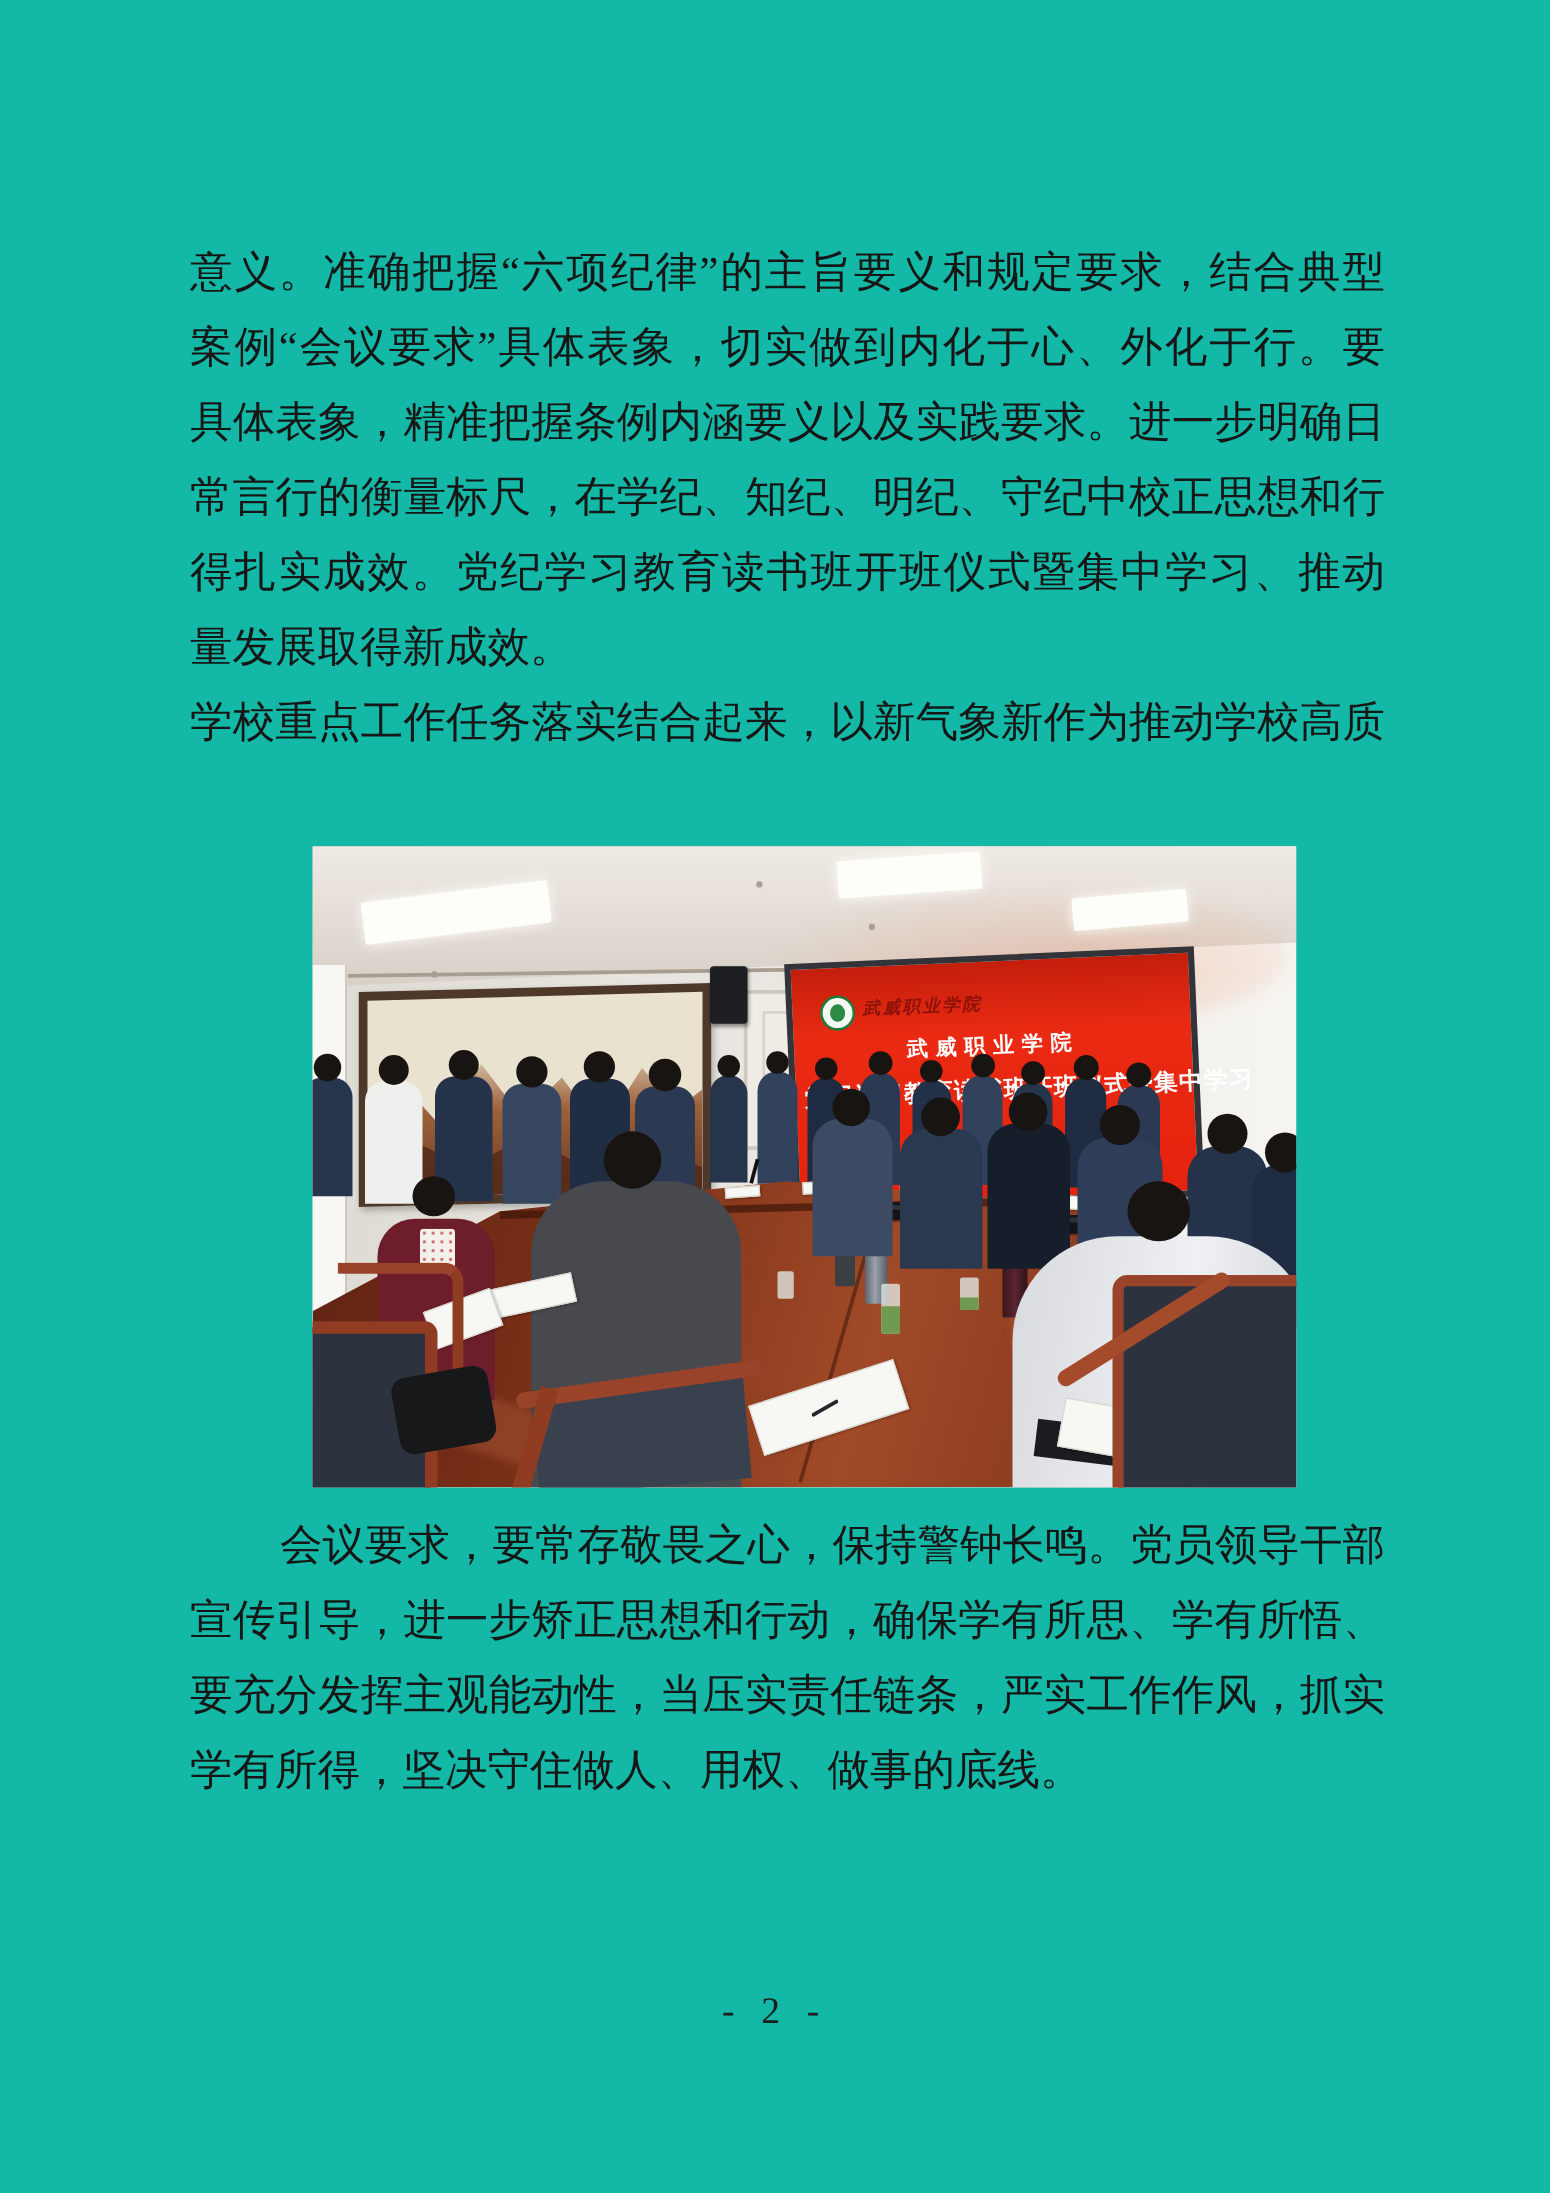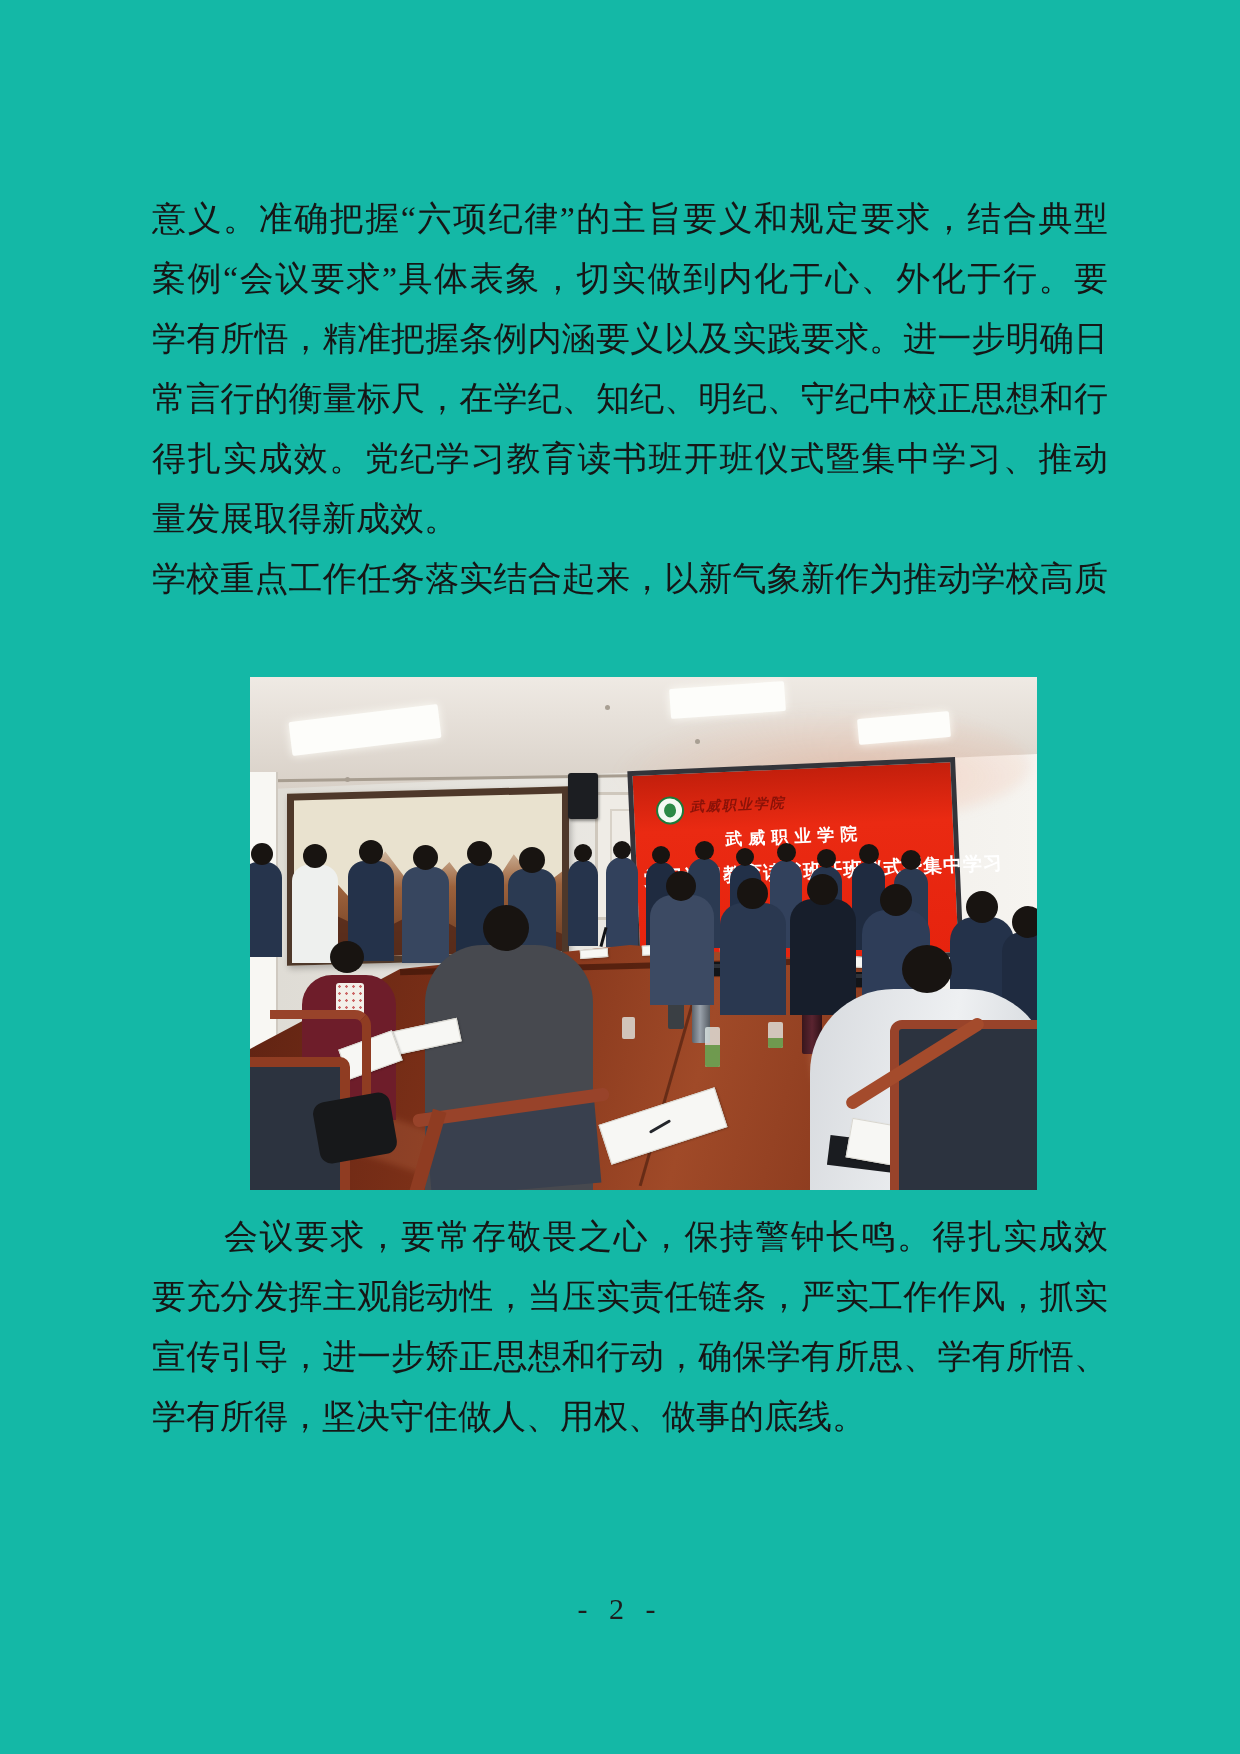--- a/index.html
+++ b/index.html
@@ -91,21 +91,21 @@
   .pen{background:#24262b;height:3px;border-radius:2px;}
 </style>
 </head>
 <body>
 
 <div class="page">
 
   <div class="para" style="left:152px;top:189px;">
     <div class="tline fill">意义。准确把握“六项纪律”的主旨要义和规定要求，结合典型</div>
     <div class="tline fill">案例“会议要求”具体表象，切实做到内化于心、外化于行。要</div>
-    <div class="tline fill">学有所悟，精准把握条例内涵要义以及实践要求。进一步明确日</div>
+    <div class="tline fill">具体表象，精准把握条例内涵要义以及实践要求。进一步明确日</div>
     <div class="tline fill">常言行的衡量标尺，在学纪、知纪、明纪、守纪中校正思想和行</div>
     <div class="tline fill">得扎实成效。党纪学习教育读书班开班仪式暨集中学习、推动</div>
     <div class="tline">量发展取得新成效。</div>
     <div class="tline fill">学校重点工作任务落实结合起来，以新气象新作为推动学校高质</div>
   </div>
 
   <div class="photo">
     <div class="ceiling"></div>
     <div class="glow"></div>
     <div class="light" style="left:40px;top:36px;width:150px;height:34px;transform:rotate(-7deg);"></div>
@@ -259,20 +259,20 @@
     <div class="chairB"></div>
     <div class="bag"></div>
     <div class="chairCseat"></div>
     <div class="chairCrail"></div>
     <div class="chairCpost"></div>
     <div class="chairD"></div>
     <div class="chairDarm"></div>
   </div>
 
   <div class="para" style="left:152px;top:1207px;">
-    <div class="tline fill indent">会议要求，要常存敬畏之心，保持警钟长鸣。得扎实成效</div>
+    <div class="tline fill indent">会议要求，要常存敬畏之心，保持警钟长鸣。党员领导干部</div>
+    <div class="tline fill">宣传引导，进一步矫正思想和行动，确保学有所思、学有所悟、</div>
     <div class="tline fill">要充分发挥主观能动性，当压实责任链条，严实工作作风，抓实</div>
-    <div class="tline fill">宣传引导，进一步矫正思想和行动，确保学有所思、学有所悟、</div>
     <div class="tline">学有所得，坚决守住做人、用权、做事的底线。</div>
   </div>
 
   <div class="page-num">- 2 -</div>
 </div>
 
 </body></html>

